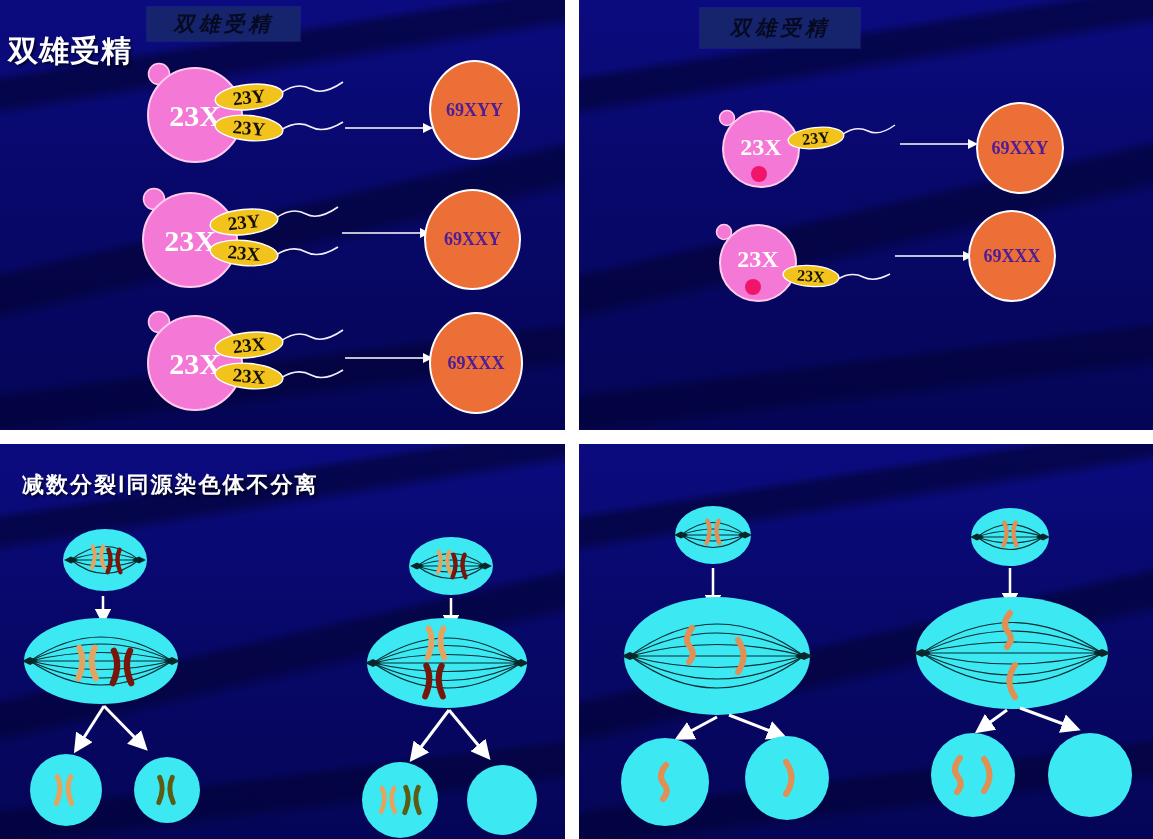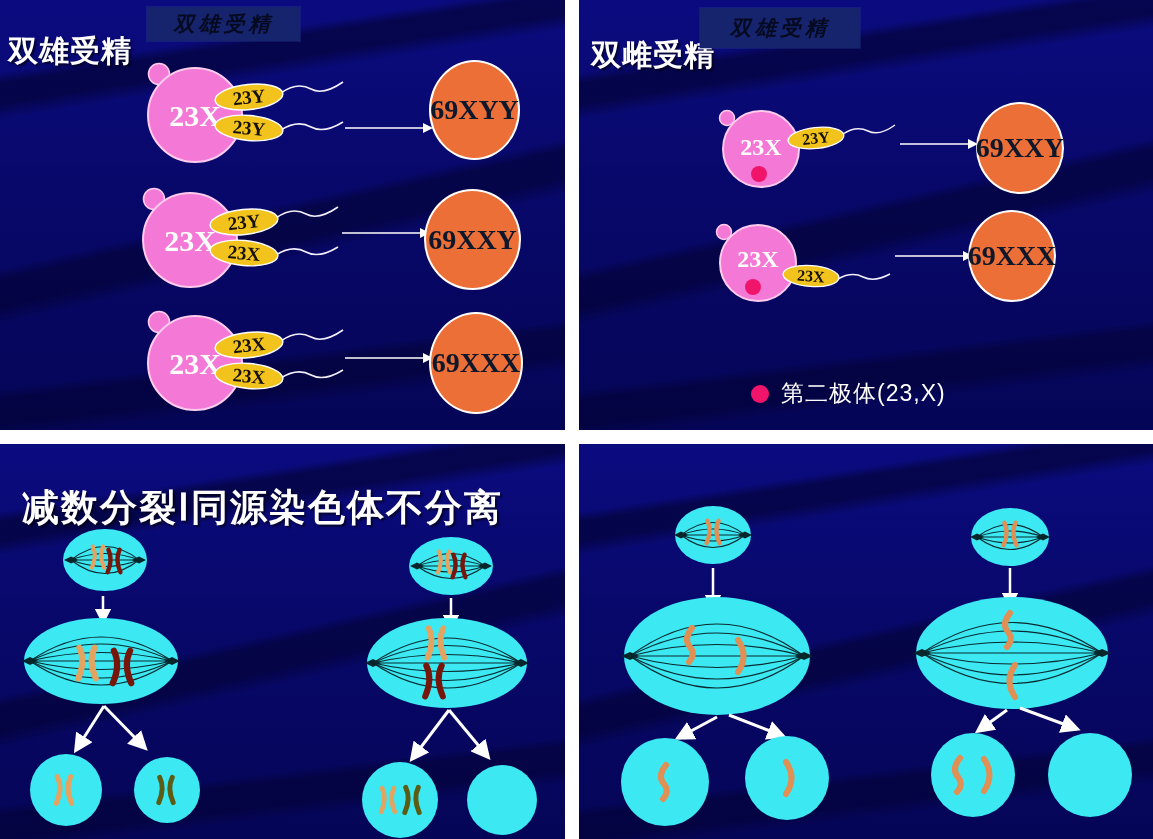--- a/index.html
+++ b/index.html
@@ -8,28 +8,28 @@
         gap:14px;font-family:"Liberation Sans",sans-serif;}
   .panel{position:relative;overflow:hidden;
      background:
        linear-gradient(171deg, rgba(0,0,25,0) 14%, rgba(1,1,40,.55) 16%, rgba(1,1,40,.55) 20%, rgba(0,0,25,0) 23%),
        linear-gradient(167deg, rgba(0,0,25,0) 48%, rgba(1,1,40,.5) 50%, rgba(1,1,40,.5) 55%, rgba(0,0,25,0) 58%),
        linear-gradient(173deg, rgba(0,0,25,0) 78%, rgba(1,1,40,.45) 80%, rgba(1,1,40,.45) 85%, rgba(0,0,25,0) 88%),
        linear-gradient(180deg,#0b0b80 0%,#08086c 40%,#050557 100%);}
   .ptitle{position:absolute;color:#fff;font-weight:bold;white-space:nowrap;
           text-shadow:2px 2px 2px rgba(0,0,0,.6);}
   .t-big{font-size:30px;letter-spacing:1px;}
-  .t-mid{font-size:37px;letter-spacing:2px;}
+  .t-mid{font-size:22px;letter-spacing:2px;}
   .obox{position:absolute;background:#16246e;display:flex;align-items:center;justify-content:center;
         box-shadow:0 0 0 1px rgba(40,60,140,.35);}
   .obox span{color:#050a20;font-weight:bold;font-style:italic;font-size:21px;letter-spacing:4px;}
   .row-el{position:absolute;}
   .result{position:absolute;background:#ec6f38;border:2px solid #ffffff;border-radius:50%;
-          display:flex;align-items:center;justify-content:center;color:#0f172a;
-          font-family:"Liberation Serif",serif;font-weight:bold;font-size:28px;}
+          display:flex;align-items:center;justify-content:center;color:#4c1d95;
+          font-family:"Liberation Serif",serif;font-weight:bold;font-size:18px;}
   .legend{position:absolute;display:flex;align-items:center;}
   .ldot{width:18px;height:18px;border-radius:50%;background:#f0156b;}
   .ltext{color:#fff;font-size:23px;margin-left:12px;letter-spacing:1px;}
   svg text{font-family:"Liberation Serif",serif;font-weight:bold;}
   .eggtxt{fill:#ffffff;}
   .sptxt{fill:#151008;}
   .spindle path, .spindle line{stroke:#082a30;stroke-width:1.2;fill:none;}
   .spindle polygon{fill:#06262b;}
   .chrom{fill:none;stroke-linecap:round;}
   .tan{color:#e3a462;} .maroon{color:#77170b;} .olive{color:#5c5c14;} .salmon{color:#e08f55;}
@@ -119,21 +119,20 @@
       </g>
     </svg>
     <svg class="row-el warrow" style="left:345px;top:351px" width="88" height="14">
       <line x1="0" y1="7" x2="78" y2="7" stroke-width="1.6"></line>
         <polygon points="78,2 88,7 78,12" fill="#fff"></polygon>
     </svg>
     <div class="result" style="left:429px;top:312px;width:90px;height:98px">69XXX</div>
   </section>
 
   <section class="panel">
-    <h2 class="ptitle t-big" style="left:12px;top:10px">双雌受精</h2>
     <div class="obox" style="left:121px;top:8px;width:160px;height:40px">
       <span>双雄受精</span>
     </div>
 
     <svg class="row-el" style="left:135px;top:93px" width="185" height="105" viewBox="0 0 185 105">
       <circle cx="13" cy="25" r="7.5" fill="#f478d6" stroke="#ffccee" stroke-width="1.5"></circle>
       <circle cx="47" cy="56" r="38" fill="#f478d6" stroke="#ffccee" stroke-width="2"></circle>
       <text x="47" y="54" font-size="24" text-anchor="middle" dominant-baseline="central" class="eggtxt">23X</text>
       <circle cx="45" cy="81" r="8" fill="#f0156b"></circle>
       <path d="M129,41 c9,-6 17,-7 25,-3 c8,4 16,2 27,-6" stroke="#f2eefc" stroke-width="1.5" fill="none"></path>
@@ -158,24 +157,20 @@
         <ellipse rx="28" ry="10.5" fill="#f2c31c" stroke="#ffffff" stroke-width="1.3"></ellipse>
         <text font-size="16" text-anchor="middle" dominant-baseline="central" class="sptxt">23X</text>
       </g>
     </svg>
     <svg class="row-el warrow" style="left:316px;top:249px" width="78" height="14">
       <line x1="0" y1="7" x2="68" y2="7" stroke-width="1.6"></line>
         <polygon points="68,2 78,7 68,12" fill="#fff"></polygon>
     </svg>
     <div class="result" style="left:389px;top:210px;width:84px;height:88px">69XXX</div>
 
-    <div class="legend" style="left:172px;top:378px">
-      <div class="ldot"></div>
-      <div class="ltext">第二极体(23,X)</div>
-    </div>
   </section>
 
   <section class="panel">
     <h2 class="ptitle t-mid" style="left:22px;top:8px">减数分裂Ⅰ同源染色体不分离</h2>
     <svg width="565" height="395" viewBox="0 0 565 395" style="position:absolute;left:0;top:0">
       <defs>
         <marker id="m3" viewBox="0 0 10 10" refX="8" refY="5" markerWidth="6.5" markerHeight="6.5" orient="auto">
           <path d="M0,0 L10,5 L0,10 z" fill="#ffffff"></path>
         </marker>
       </defs>

